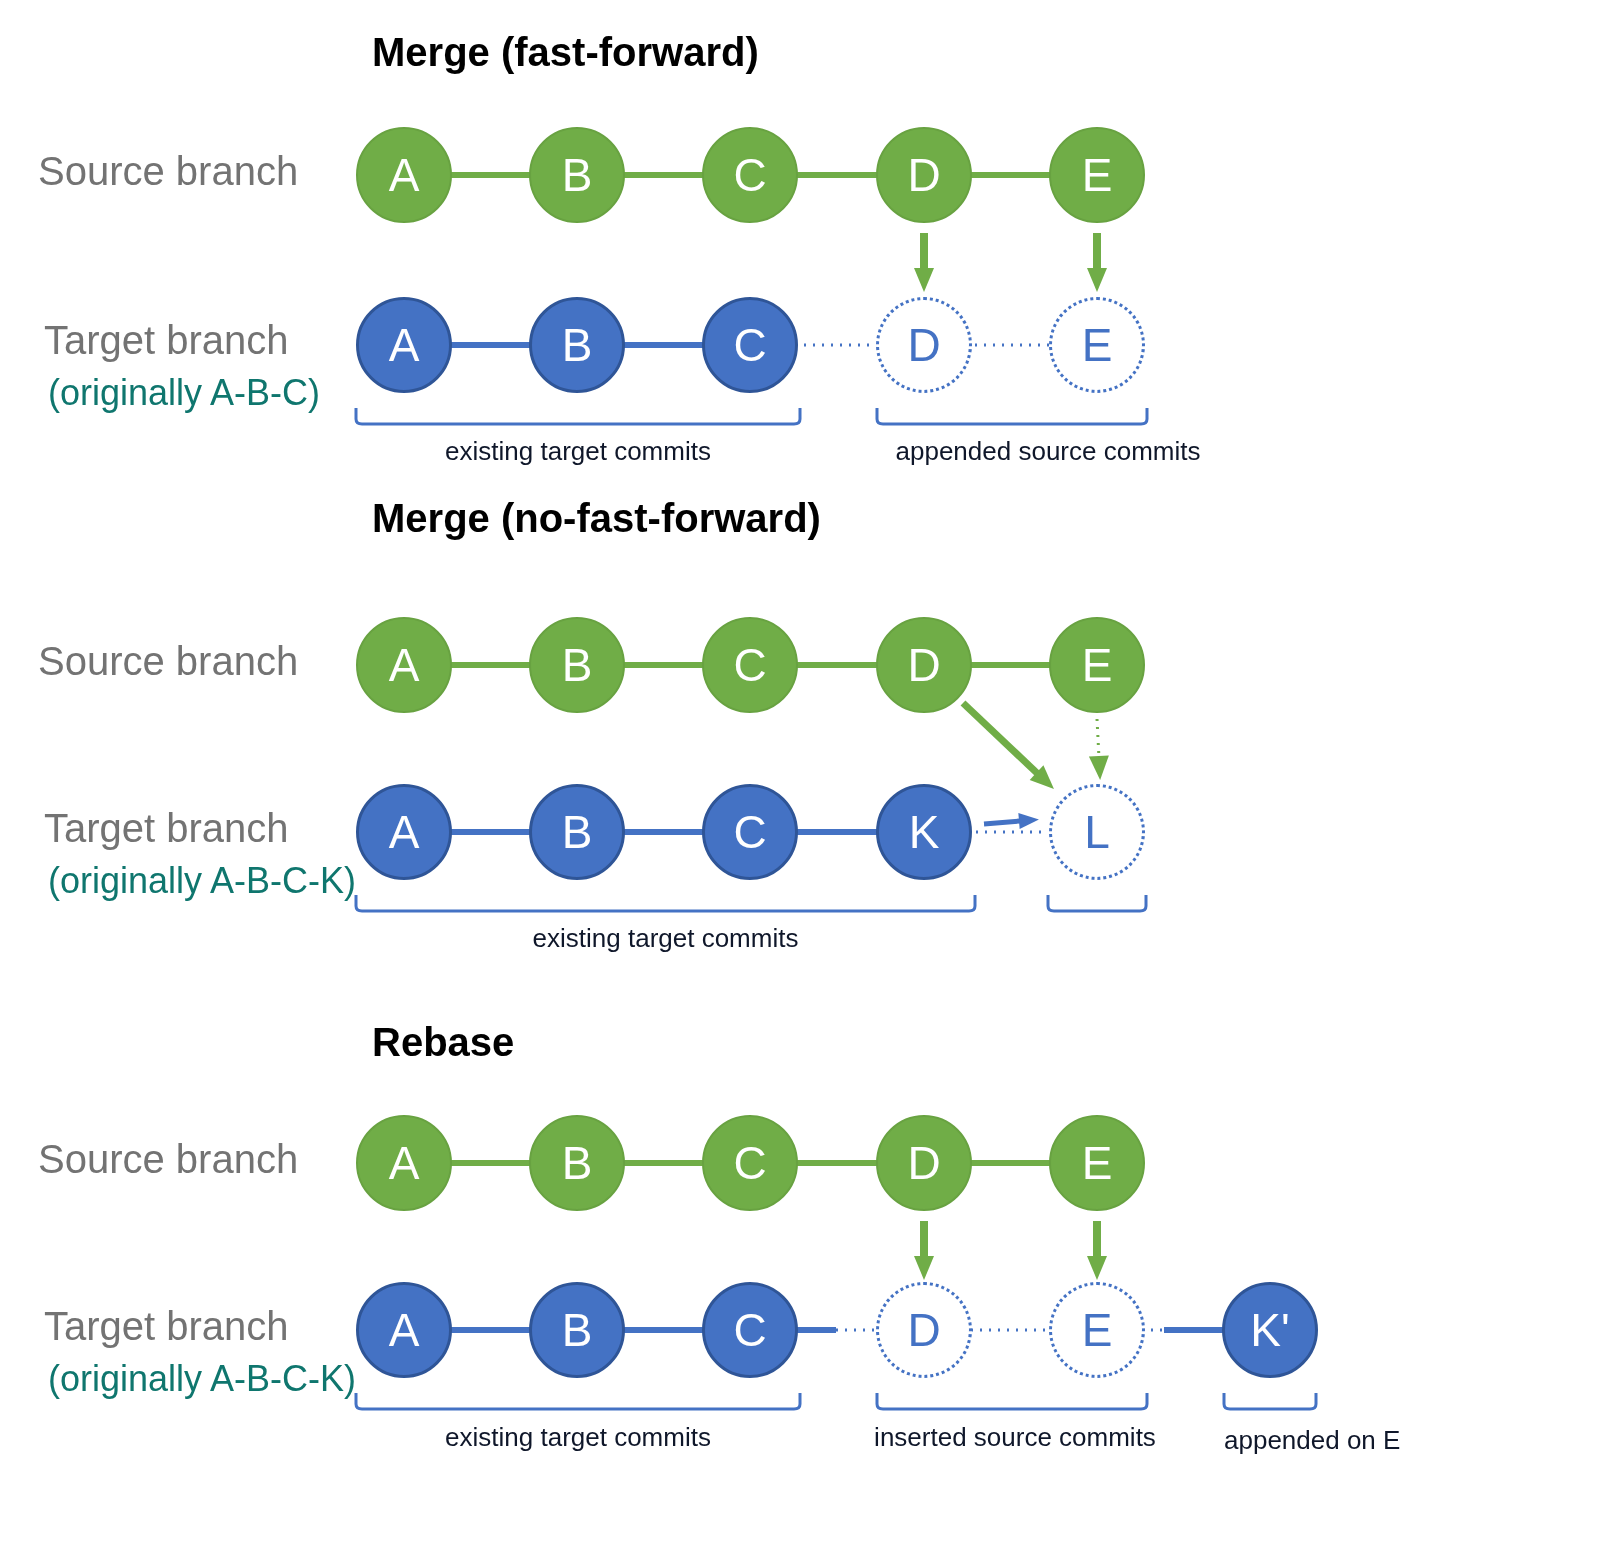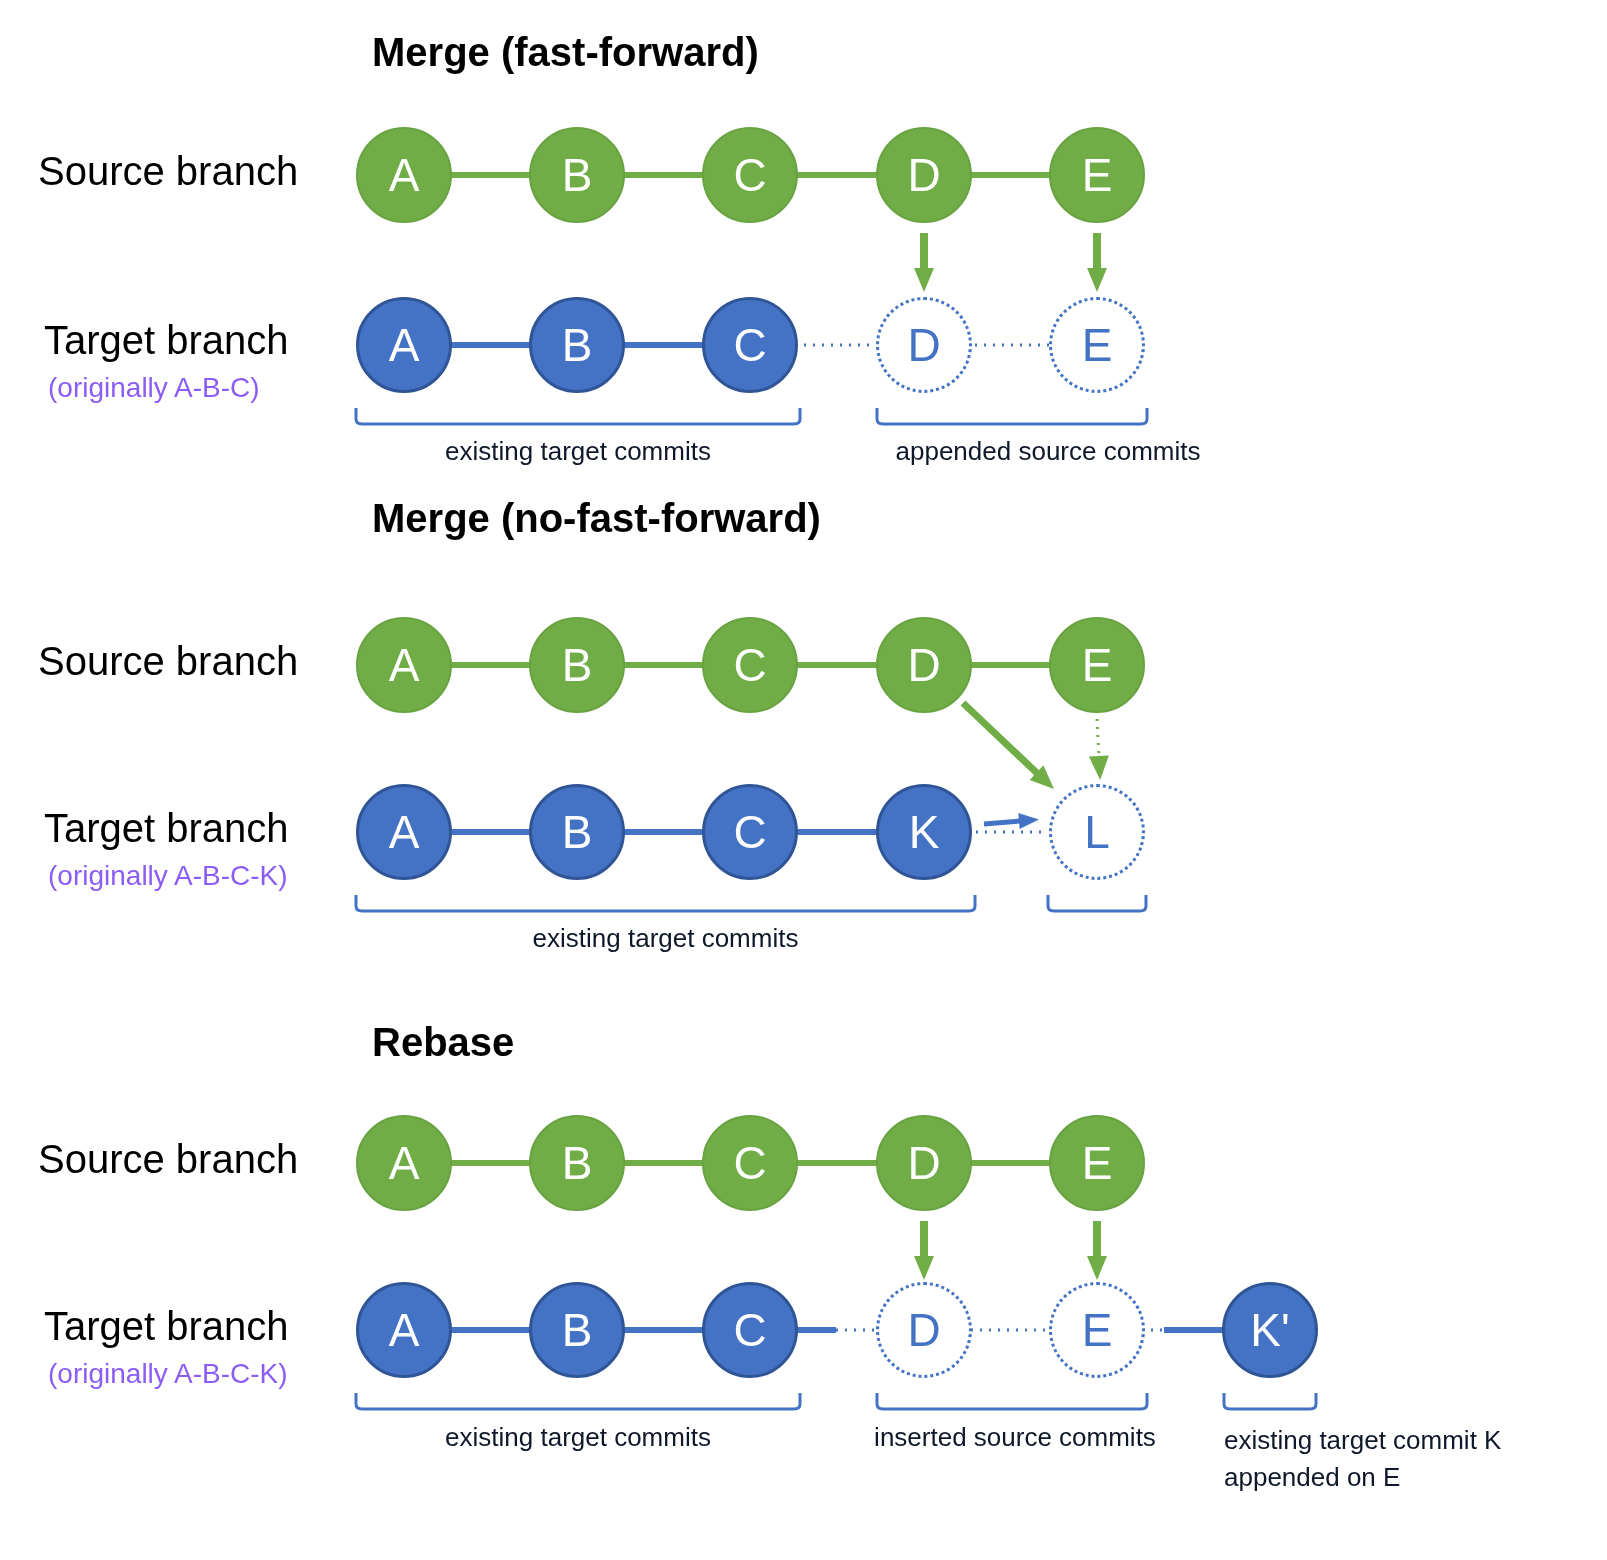--- a/index.html
+++ b/index.html
@@ -7,22 +7,22 @@
   body { font-family:"Liberation Sans", sans-serif; }
   .canvas { position:relative; width:1607px; height:1560px; background:#ffffff; overflow:hidden; }
   .layer { position:absolute; left:0; top:0; }
   .node { position:absolute; width:96px; height:96px; border-radius:50%;
           display:flex; align-items:center; justify-content:center;
           font-size:46px; line-height:1; }
   .node.green { background:#70ad47; border:2px solid #68a241; color:#ffffff; }
   .node.blue  { background:#4472c4; border:3px solid #2f5597; color:#ffffff; }
   .node.ghost { background:#ffffff; border:3px dotted #4472c4; color:#4472c4; }
   .title { position:absolute; font-size:40px; font-weight:bold; color:#000000; white-space:nowrap; }
-  .branch-label { position:absolute; font-size:40px; color:#000000; white-space:nowrap; }
-  .branch-note  { position:absolute; font-size:28px; color:#8b5cf6; white-space:nowrap; }
+  .branch-label { position:absolute; font-size:40px; color:#737373; white-space:nowrap; }
+  .branch-note  { position:absolute; font-size:36px; color:#0f766e; white-space:nowrap; }
   .blabel { position:absolute; font-size:26px; color:#0f172a; }
   .blabel.center { text-align:center; }
   .blabel .line { line-height:37px; white-space:nowrap; }
 </style>
 </head>
 <body>
 
 <div class="canvas">
 
   <svg class="layer" width="1607" height="1560">
@@ -116,17 +116,16 @@
   <div class="node blue" style="left:356px; top:1282px;">A</div>
   <div class="node blue" style="left:529px; top:1282px;">B</div>
   <div class="node blue" style="left:702px; top:1282px;">C</div>
   <div class="node ghost" style="left:876px; top:1282px;">D</div>
   <div class="node ghost" style="left:1049px; top:1282px;">E</div>
   <div class="node blue" style="left:1222px; top:1282px;">K'</div>
 
   <div class="blabel center" style="left:356px; top:1422px; width:444px;">existing target commits</div>
   <div class="blabel center" style="left:815px; top:1422px; width:400px;">inserted source commits</div>
   <div class="blabel" style="left:1224px; top:1422px;">
-    <div class="line">existing target commit K</div>
     <div class="line">appended on E</div>
   </div>
 
 </div>
 
 </body></html>

